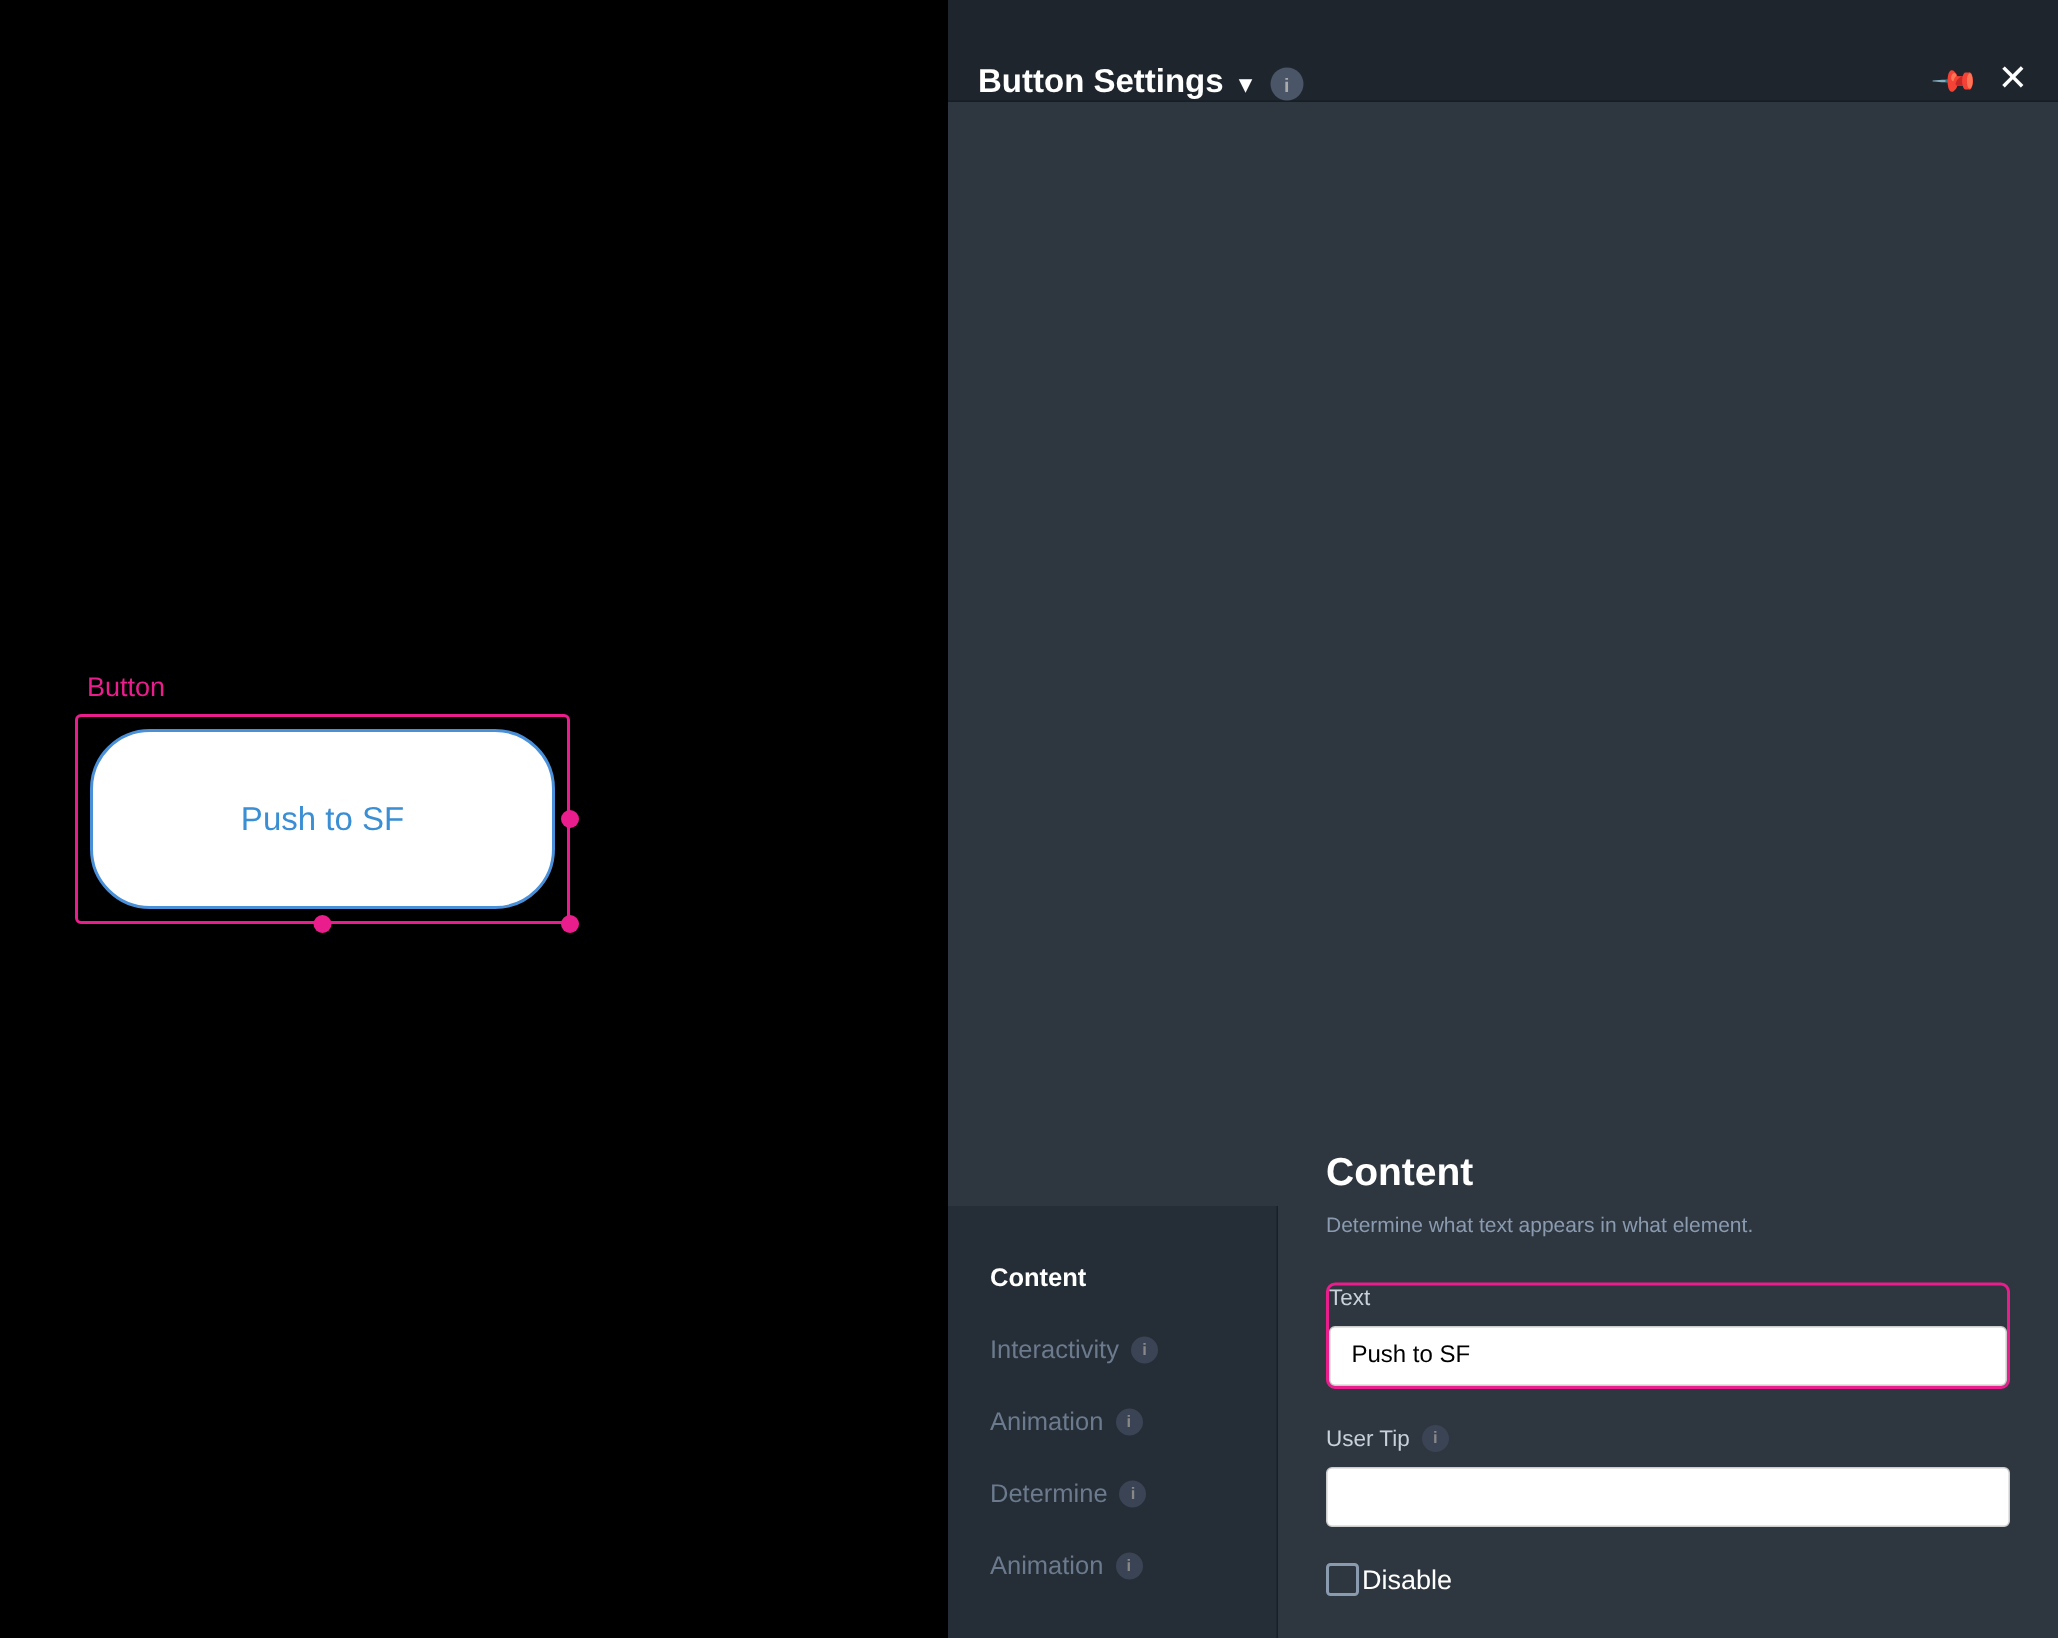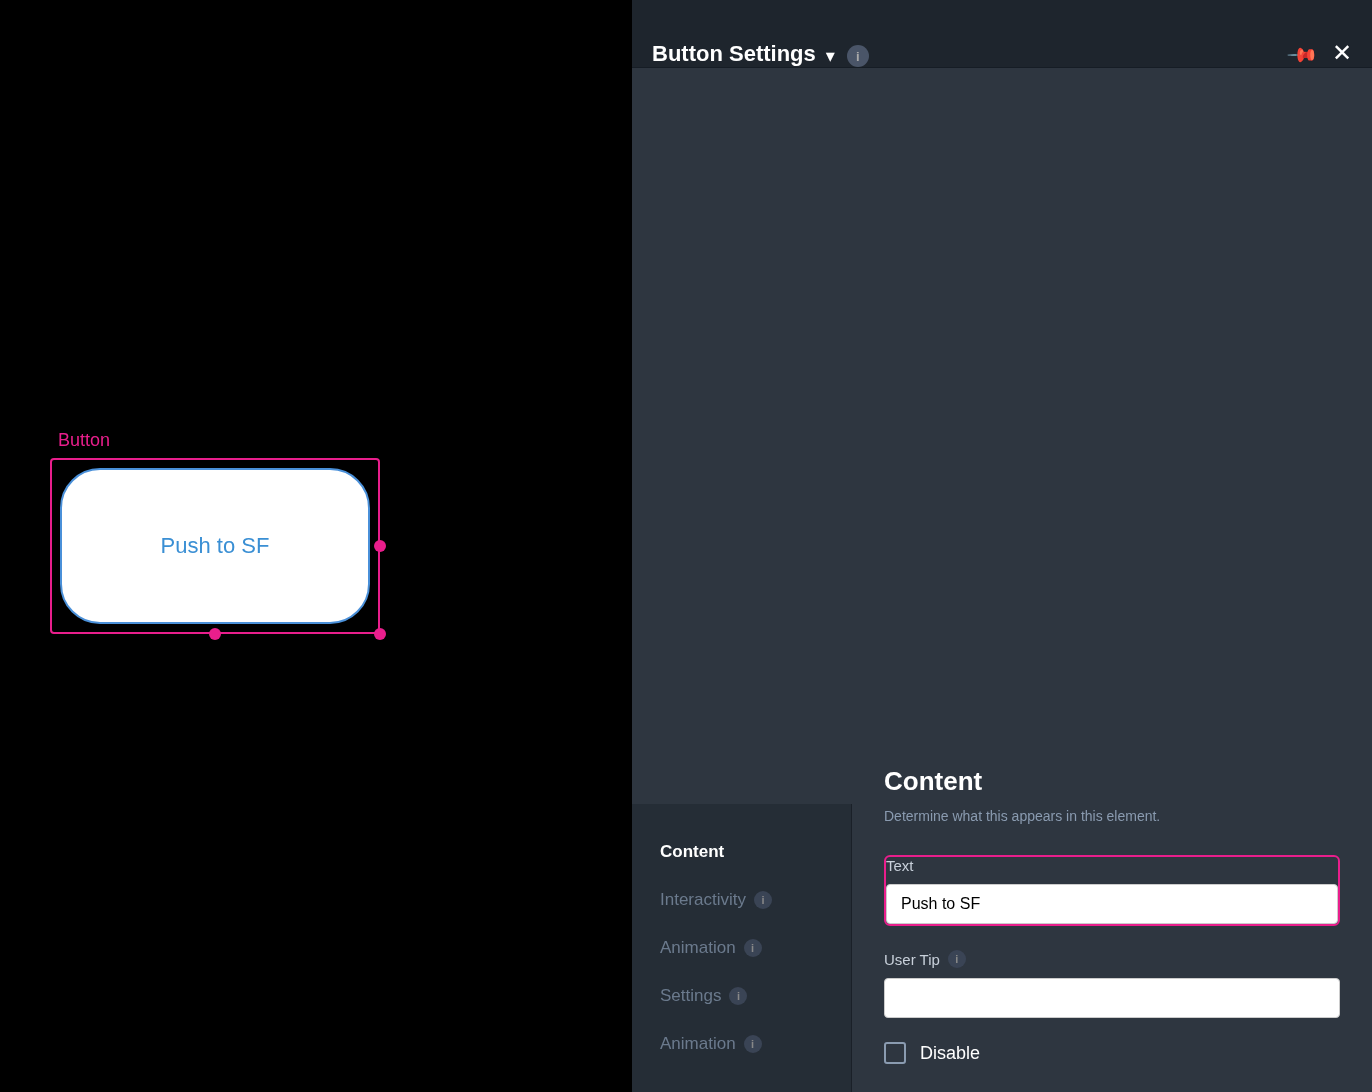--- a/index.html
+++ b/index.html
@@ -23,21 +23,21 @@
       background: #000;
       display: flex;
       align-items: center;
       justify-content: center;
     }
 
     
     .canvas-button-wrapper {
       position: relative;
       width: 330px;
-      height: 176px;
+      height: 140px;
     }
 
     .canvas-button-label {
       position: absolute;
       top: -28px;
       left: 8px;
       color: #e91e8c;
       font-size: 18px;
       font-weight: 500;
     }
@@ -282,21 +282,21 @@
       background: #fff;
       color: #000;
       outline: none;
       margin-bottom: 24px;
     }
 
     
     .disable-row {
       display: flex;
       align-items: center;
-      gap: 14px;
+      gap: 2px;
     }
 
     .disable-checkbox {
       width: 22px;
       height: 22px;
       border: 2px solid #8a9bb0;
       border-radius: 3px;
       background: transparent;
       flex-shrink: 0;
     }
@@ -342,32 +342,32 @@
       </div>
       <div class="nav-item inactive">
         <span>Interactivity</span>
         <div class="info-icon-small">i</div>
       </div>
       <div class="nav-item inactive">
         <span>Animation</span>
         <div class="info-icon-small">i</div>
       </div>
       <div class="nav-item inactive">
-        <span>Settings</span>
+        <span>Determine</span>
         <div class="info-icon-small">i</div>
       </div>
       <div class="nav-item inactive">
         <span>Animation</span>
         <div class="info-icon-small">i</div>
       </div>
     </nav>
 
     <div class="panel-main">
       <h2 class="content-title">Content</h2>
-      <p class="content-description">Determine what this appears in this element.</p>
+      <p class="content-description">Determine what text appears in what element.</p>
 
       
       <div class="field-section">
         <div class="field-label">Text</div>
         <input class="field-input" type="text" value="Push to SF" style="">
       </div>
 
       
       <div class="user-tip-label-row">
         <span class="user-tip-label">User Tip</span>

